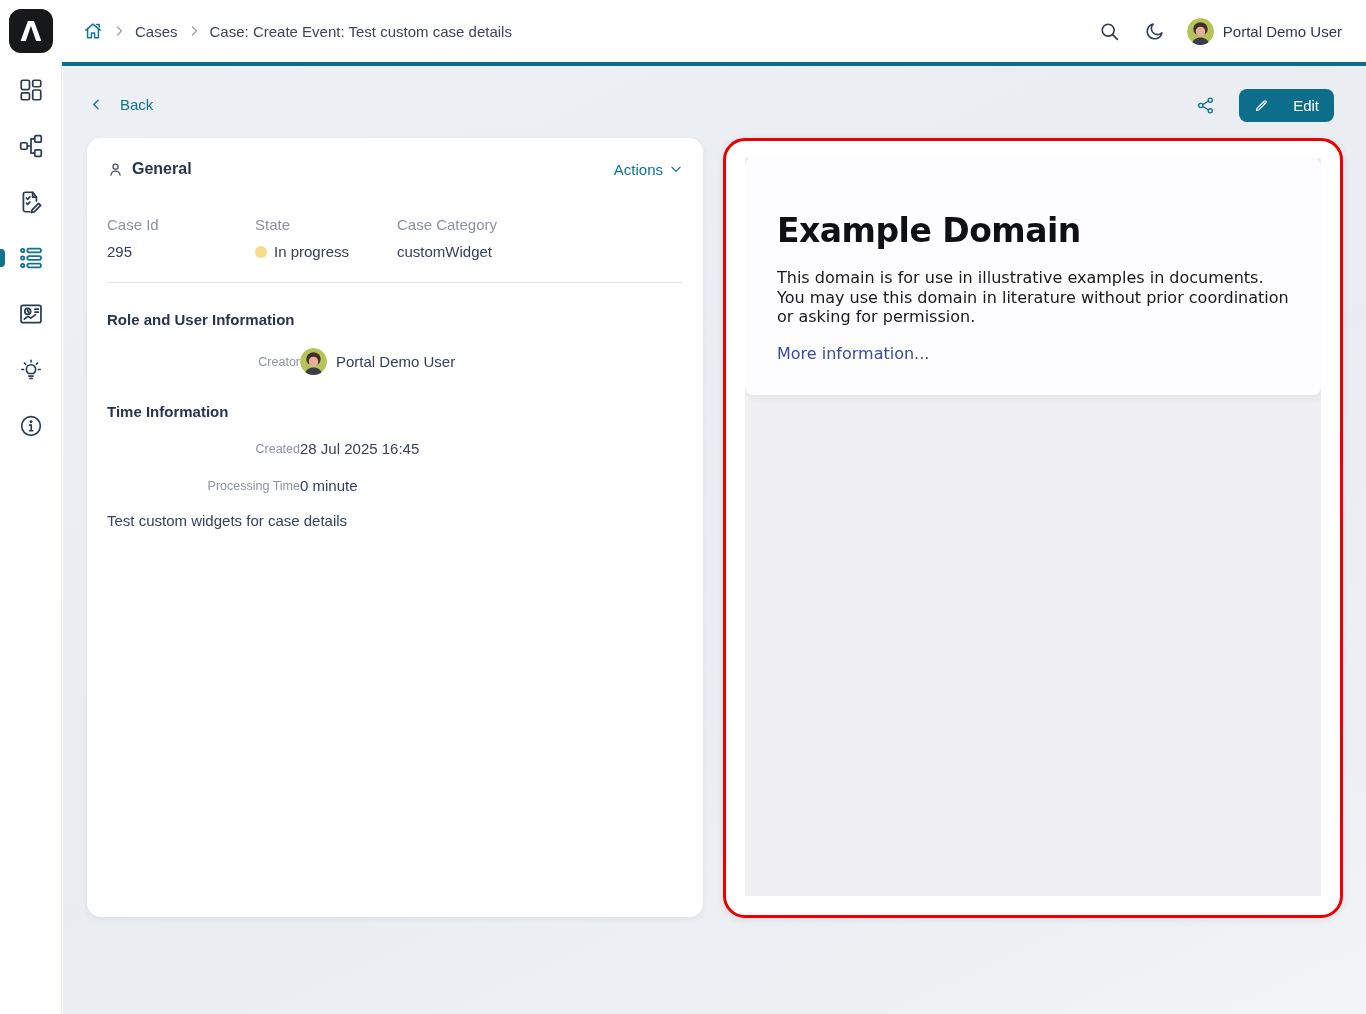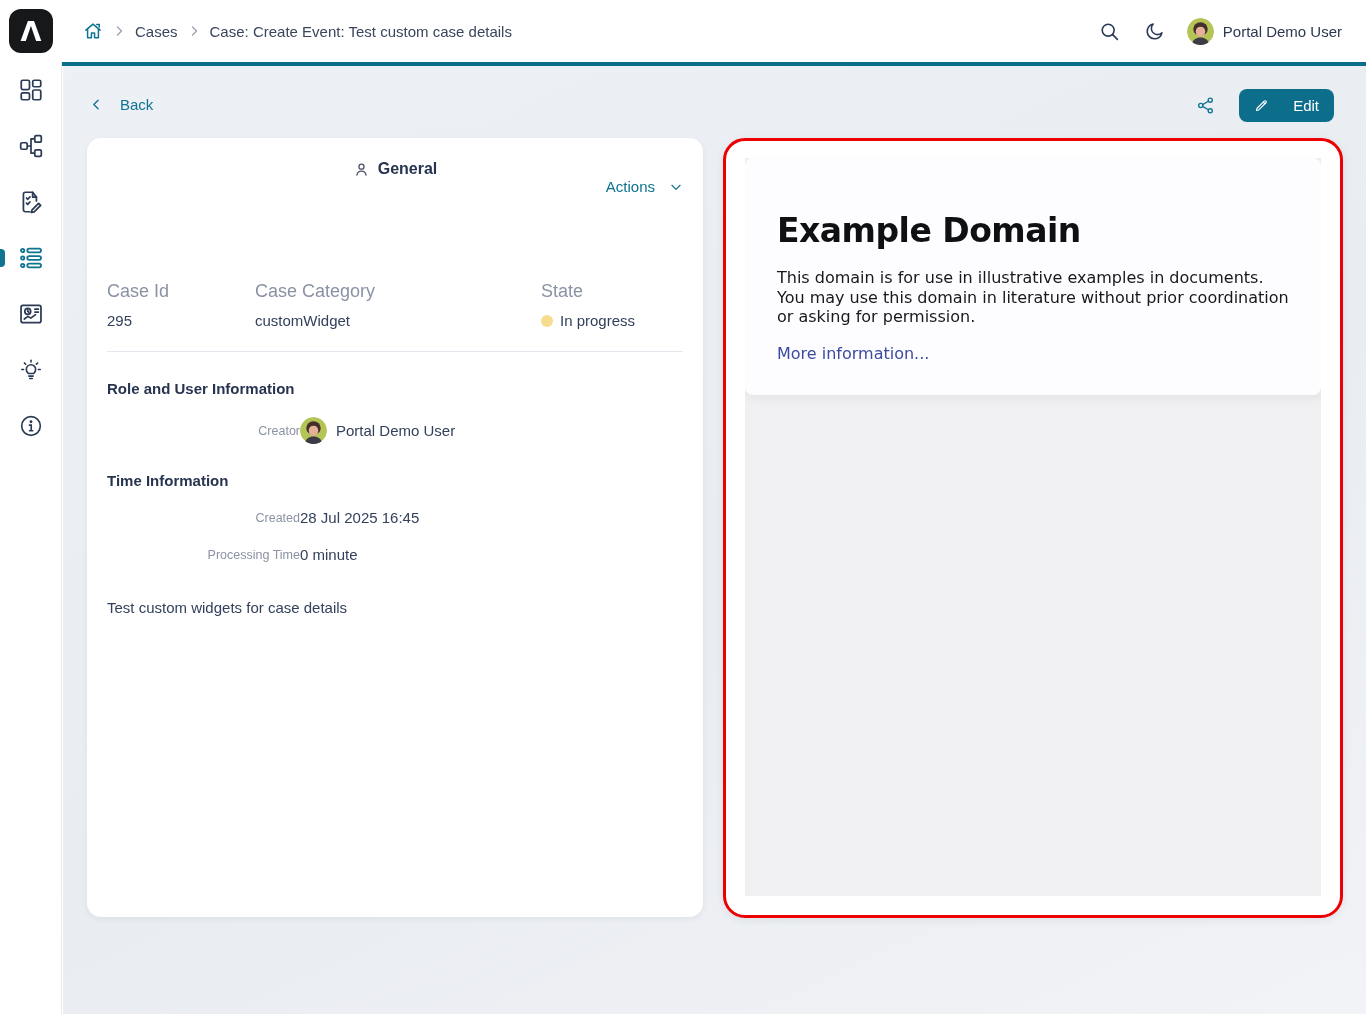--- a/index.html
+++ b/index.html
@@ -73,40 +73,40 @@
     font-size:15px; padding:8px 15px; cursor:pointer;
     font-family:"Liberation Sans", sans-serif;
   }
 
   
   .card {
     position:absolute; background:#fff; border-radius:14px;
     box-shadow:0 2px 7px rgba(25,35,60,.06);
   }
   .general-card { left:24px; top:72px; width:616px; height:779px; padding:22px 20px; }
-  .card-head { display:flex; align-items:center;flex-direction:column; }
+  .card-head { display:flex; align-items:center; }
   .card-title { display:flex; align-items:center; gap:8px; font-size:16px; font-weight:bold; color:var(--ink-strong); }
   .card-title .ico { color:#4a5568; display:flex; }
   .actions-btn {
-    margin-left:auto; display:flex; align-items:center; gap:14px;
+    margin-left:auto; display:flex; align-items:center; gap:6px;
     background:none; border:none; color:var(--accent); font-size:15px; cursor:pointer;
   }
   .fields-row { display:flex; margin-top:38px; padding:0 0 0 0; }
   .field { display:flex; flex-direction:column; gap:10px; }
   .field.f1 { width:148px; } .field.f2 { width:142px; } .field.f3 { flex:1; }
-  .f-label { font-size:18px; color:var(--label);margin-top:48px; }
+  .f-label { font-size:15px; color:var(--label); }
   .f-value { font-size:15px; color:var(--ink); display:flex; align-items:center; gap:7px; }
   .state-dot { width:12px; height:12px; border-radius:50%; background:#f6dc8c; display:inline-block; }
   .divider { border:none; border-top:1px solid #e4e7ed; margin:22px 0 0 0; }
 
   .section-h { font-size:15px; font-weight:bold; color:var(--ink-strong); margin-top:28px; }
   .kv-row { display:flex; align-items:center; margin-top:20px; }
   .kv-label { width:193px; font-size:12.5px; color:var(--label); flex:0 0 auto;text-align:right; }
   .kv-value { font-size:15px; color:var(--ink); display:flex; align-items:center; gap:9px; }
-  .desc-text { font-size:15px; color:var(--ink); margin-top:36px; }
+  .desc-text { font-size:15px; color:var(--ink); margin-top:18px; }
 
   
   .preview-card {
     position:absolute; left:660px; top:72px; width:620px; height:780px;
     background:#fff; border:3px solid var(--red); border-radius:22px;
     box-shadow:0 2px 8px rgba(25,35,60,.08);
     padding:17px 19px 19px 19px;
   }
   .iframe-body {
     width:576px; height:738px; background:#f0f0f2; overflow:hidden;
@@ -311,30 +311,30 @@
             </svg>
         </span>
       </button>
     </div>
 
     <div class="fields-row">
       <div class="field f1">
         <span class="f-label">Case Id</span>
         <span class="f-value">295</span>
       </div>
-      <div class="field f3">
-        <span class="f-label">Case Category</span>
-        <span class="f-value">customWidget</span>
-      </div>
       <div class="field f2">
         <span class="f-label">State</span>
         <span class="f-value">
           <span class="state-dot"></span>
           <span>In progress</span>
         </span>
+      </div>
+      <div class="field f3">
+        <span class="f-label">Case Category</span>
+        <span class="f-value">customWidget</span>
       </div>
     </div>
 
     <hr class="divider">
 
     <h3 class="section-h">Role and User Information</h3>
     <div class="kv-row">
       <span class="kv-label">Creator</span>
       <span class="kv-value">
         <span class="avatar">

